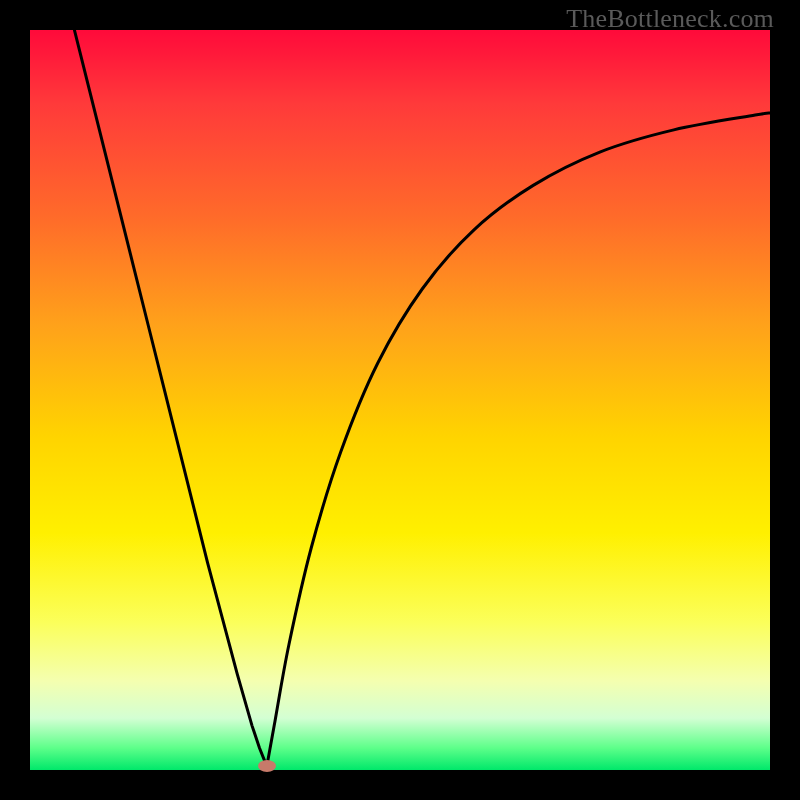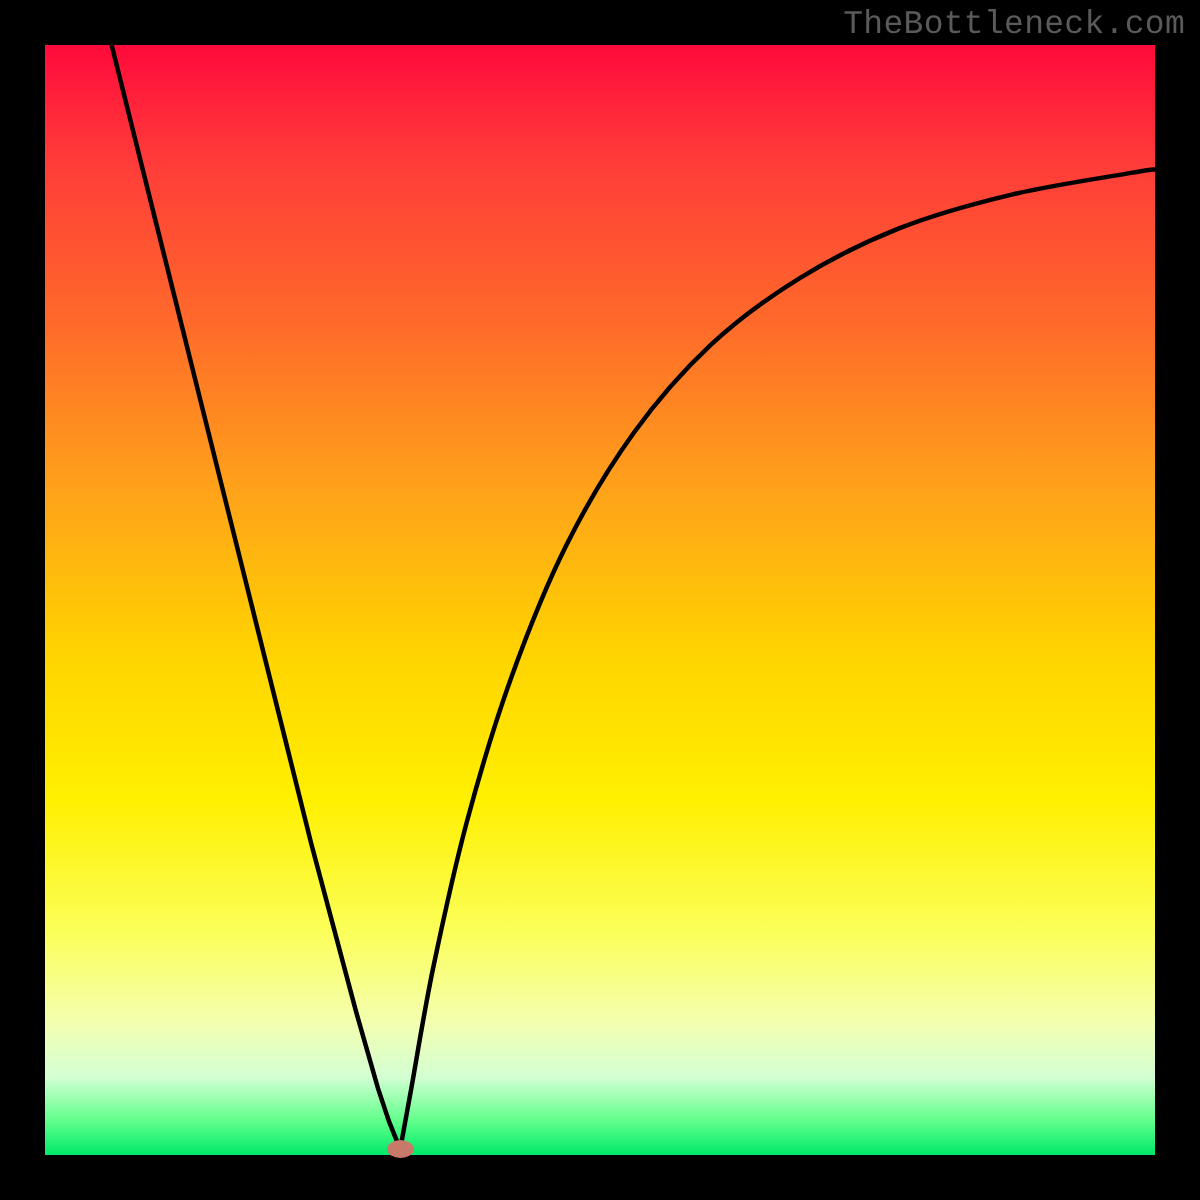--- a/index.html
+++ b/index.html
@@ -26,23 +26,23 @@
       #fbff5a 80%,
       #f4ffb0 88%,
       #d3ffd3 93%,
       #5eff8a 97%,
       #00e86a 100%
     );
   }
   .watermark {
     position: absolute;
     top: 4px;
-    right: 10px;
-    font-family: Liberation Mono, monospace;
-    font-size: 22px;
+    right: 26px;
+    font-family: Liberation Serif, serif;
+    font-size: 26px;
     color: #5a5a5a;
     letter-spacing: 0.2px;
     user-select: none;
   }
   svg.curve {
     position: absolute;
     left: 30px;
     top: 30px;
     width: 740px;
     height: 740px;

